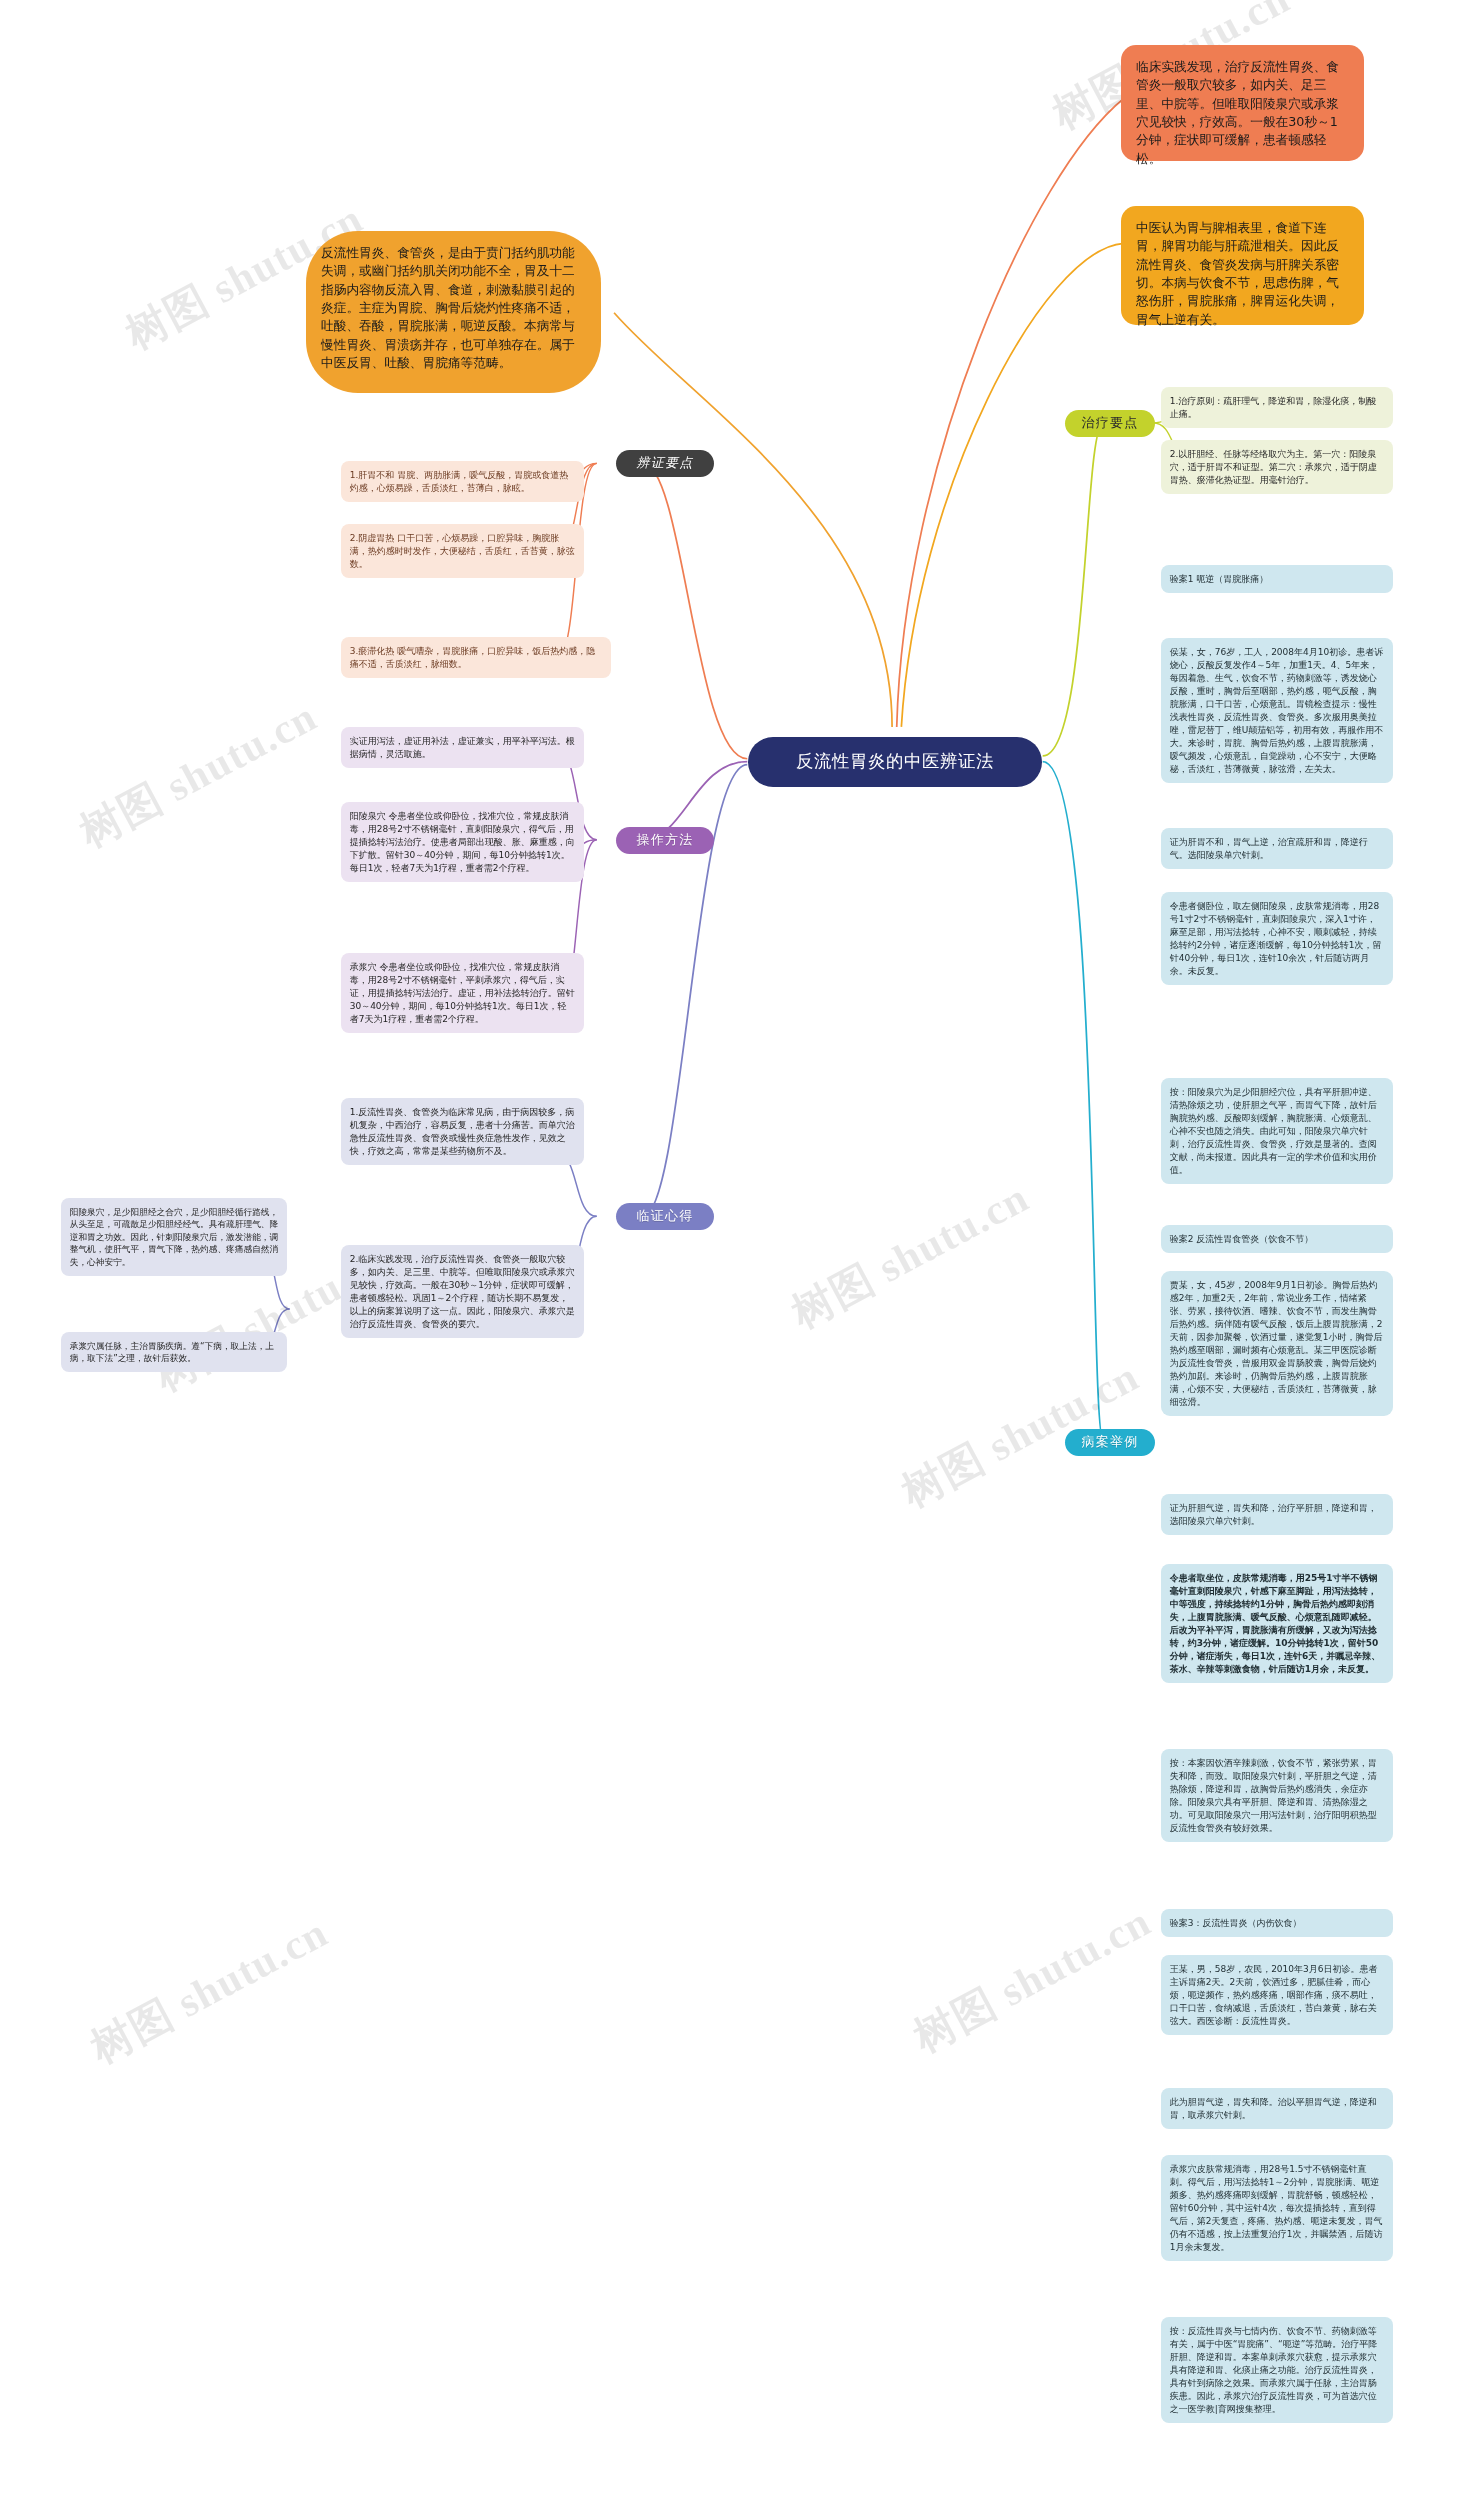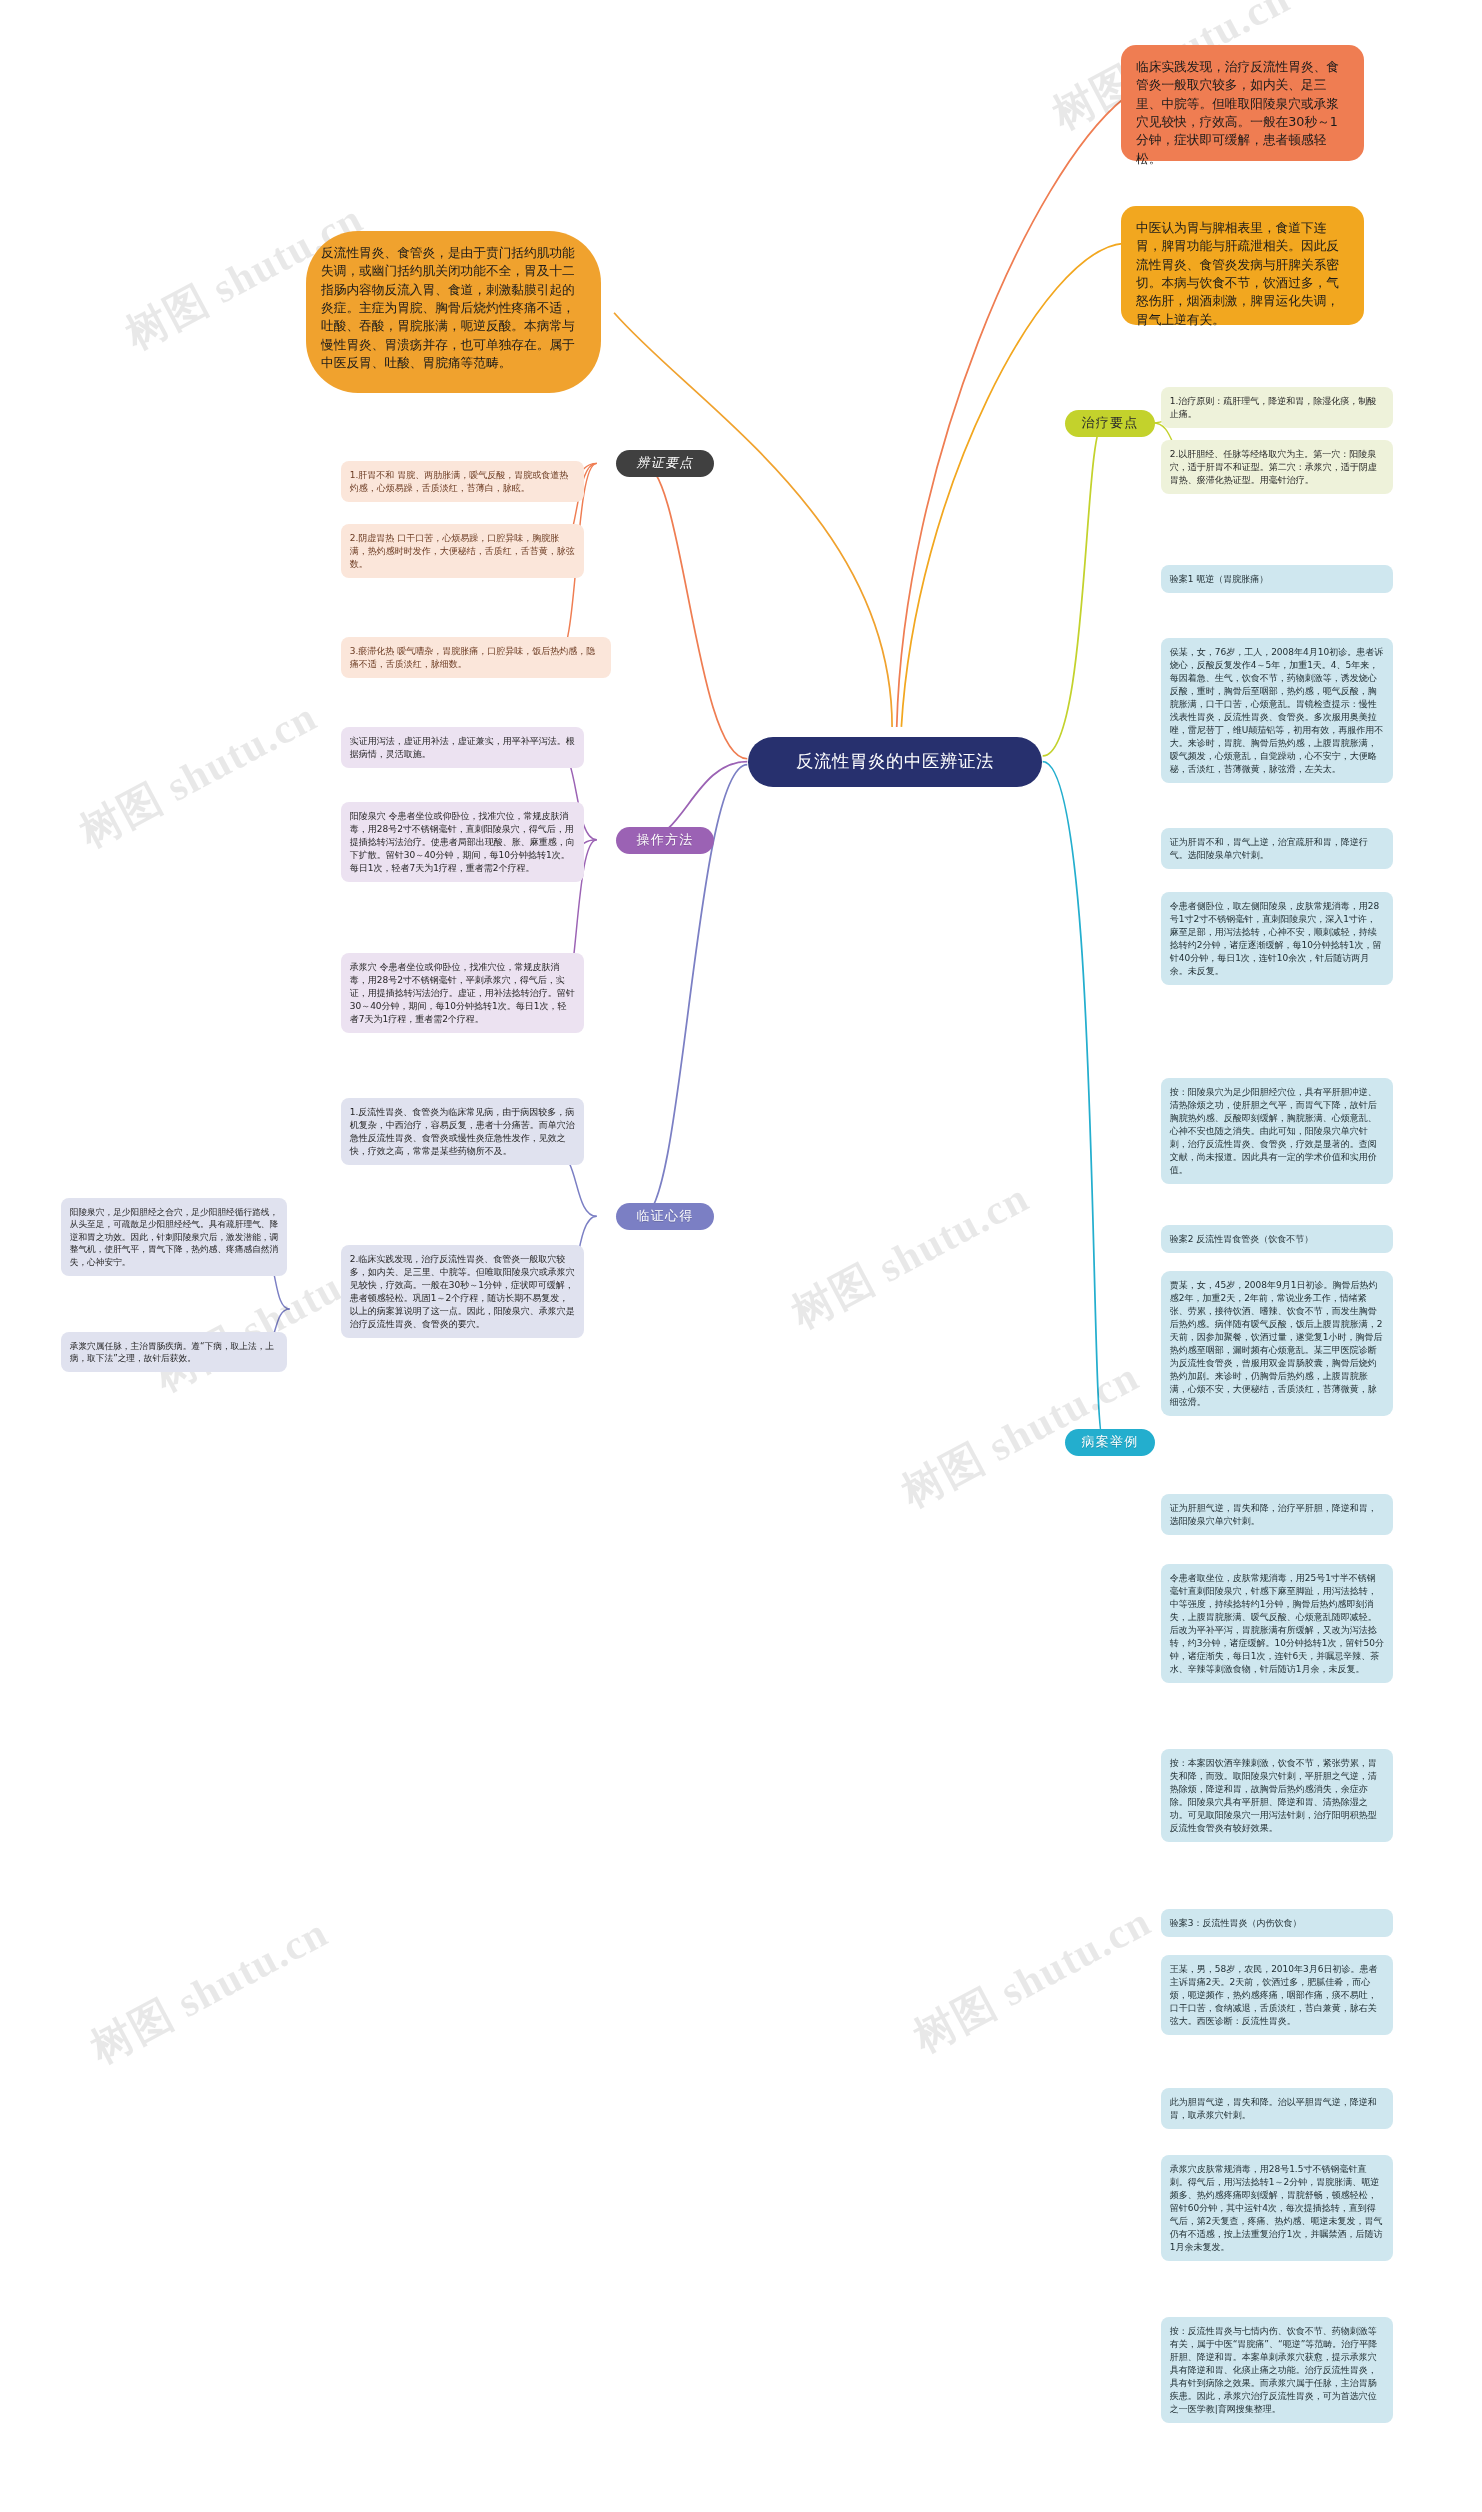--- a/index.html
+++ b/index.html
@@ -137,21 +137,21 @@
   <div class="wm" style="left:892px; top:1471px;">树图 shutu.cn</div>
   <div class="wm" style="left:904px; top:2016px;">树图 shutu.cn</div>
   <div class="wm" style="left:1043px; top:93px;">树图 shutu.cn</div>
 
   <div class="node root" style="left:748px; top:737px; width:294px; height:50px;">反流性胃炎的中医辨证法</div>
 
   <div class="node blob blob-orange" style="left:306px; top:231px; width:295px; height:162px;">反流性胃炎、食管炎，是由于贲门括约肌功能失调，或幽门括约肌关闭功能不全，胃及十二指肠内容物反流入胃、食道，刺激黏膜引起的炎症。主症为胃脘、胸骨后烧灼性疼痛不适，吐酸、吞酸，胃脘胀满，呃逆反酸。本病常与慢性胃炎、胃溃疡并存，也可单独存在。属于中医反胃、吐酸、胃脘痛等范畴。</div>
 
   <div class="node blob blob-salmon" style="left:1121px; top:45px; width:243px; height:116px;">临床实践发现，治疗反流性胃炎、食管炎一般取穴较多，如内关、足三里、中脘等。但唯取阳陵泉穴或承浆穴见较快，疗效高。一般在30秒～1分钟，症状即可缓解，患者顿感轻松。</div>
 
-  <div class="node blob blob-amber" style="left:1121px; top:206px; width:243px; height:119px;">中医认为胃与脾相表里，食道下连胃，脾胃功能与肝疏泄相关。因此反流性胃炎、食管炎发病与肝脾关系密切。本病与饮食不节，饮酒过多，气怒伤肝，烟酒刺激，脾胃运化失调，胃气上逆有关。</div>
+  <div class="node blob blob-amber" style="left:1121px; top:206px; width:243px; height:119px;">中医认为胃与脾相表里，食道下连胃，脾胃功能与肝疏泄相关。因此反流性胃炎、食管炎发病与肝脾关系密切。本病与饮食不节，思虑伤脾，气怒伤肝，胃脘胀痛，脾胃运化失调，胃气上逆有关。</div>
 
   <div class="node pill pill-orange" style="left:616px; top:450px; width:98px; height:27px;">辨证要点</div>
 
   <div class="node card c-peach" style="left:341px; top:461px; width:243px;">1.肝胃不和 胃脘、两肋胀满，嗳气反酸，胃脘或食道热灼感，心烦易躁，舌质淡红，苔薄白，脉眩。</div>
   <div class="node card c-peach" style="left:341px; top:524px; width:243px;">2.阴虚胃热 口干口苦，心烦易躁，口腔异味，胸脘胀满，热灼感时时发作，大便秘结，舌质红，舌苔黄，脉弦数。</div>
   <div class="node card c-peach" style="left:341px; top:637px; width:270px;">3.瘀滞化热 嗳气嘈杂，胃脘胀痛，口腔异味，饭后热灼感，隐痛不适，舌质淡红，脉细数。</div>
 
   <div class="node pill pill-purple" style="left:616px; top:827px; width:98px; height:27px;">操作方法</div>
 
   <div class="node card c-lilac" style="left:341px; top:727px; width:243px;">实证用泻法，虚证用补法，虚证兼实，用平补平泻法。根据病情，灵活取施。</div>
@@ -175,21 +175,21 @@
 
   <div class="node card c-cyan" style="left:1161px; top:565px; width:232px;">验案1 呃逆（胃脘胀痛）</div>
   <div class="node card c-cyan" style="left:1161px; top:614px; width:232px;margin-top:24px;">侯某，女，76岁，工人，2008年4月10初诊。患者诉烧心，反酸反复发作4～5年，加重1天。4、5年来，每因着急、生气，饮食不节，药物刺激等，诱发烧心反酸，重时，胸骨后至咽部，热灼感，呃气反酸，胸脘胀满，口干口苦，心烦意乱。胃镜检查提示：慢性浅表性胃炎，反流性胃炎、食管炎。多次服用奥美拉唑，雷尼替丁，维U颠茄铝等，初用有效，再服作用不大。来诊时，胃脘、胸骨后热灼感，上腹胃脘胀满，嗳气频发，心烦意乱，自觉躁动，心不安宁，大便略秘，舌淡红，苔薄微黄，脉弦滑，左关太。</div>
   <div class="node card c-cyan" style="left:1161px; top:828px; width:232px;">证为肝胃不和，胃气上逆，治宜疏肝和胃，降逆行气。选阳陵泉单穴针刺。</div>
   <div class="node card c-cyan" style="left:1161px; top:892px; width:232px;">令患者侧卧位，取左侧阳陵泉，皮肤常规消毒，用28号1寸2寸不锈钢毫针，直刺阳陵泉穴，深入1寸许，麻至足部，用泻法捻转，心神不安，顺刺减轻，持续捻转约2分钟，诸症逐渐缓解，每10分钟捻转1次，留针40分钟，每日1次，连针10余次，针后随访两月余。未反复。</div>
   <div class="node card c-cyan" style="left:1161px; top:1066px; width:232px;margin-top:12px;">按：阳陵泉穴为足少阳胆经穴位，具有平肝胆冲逆、清热除烦之功，使肝胆之气平，而胃气下降，故针后胸脘热灼感、反酸即刻缓解，胸脘胀满、心烦意乱、心神不安也随之消失。由此可知，阳陵泉穴单穴针刺，治疗反流性胃炎、食管炎，疗效是显著的。查阅文献，尚未报道。因此具有一定的学术价值和实用价值。</div>
 
   <div class="node card c-cyan" style="left:1161px; top:1225px; width:232px;">验案2 反流性胃食管炎（饮食不节）</div>
   <div class="node card c-cyan" style="left:1161px; top:1271px; width:232px;border-radius:9px;">贾某，女，45岁，2008年9月1日初诊。胸骨后热灼感2年，加重2天，2年前，常说业务工作，情绪紧张、劳累，接待饮酒、嗜辣、饮食不节，而发生胸骨后热灼感。病伴随有嗳气反酸，饭后上腹胃脘胀满，2天前，因参加聚餐，饮酒过量，遂觉复1小时，胸骨后热灼感至咽部，漏时频有心烦意乱。某三甲医院诊断为反流性食管炎，曾服用双金胃肠胶囊，胸骨后烧灼热灼加剧。来诊时，仍胸骨后热灼感，上腹胃脘胀满，心烦不安，大便秘结，舌质淡红，苔薄微黄，脉细弦滑。</div>
   <div class="node card c-cyan" style="left:1161px; top:1494px; width:232px;">证为肝胆气逆，胃失和降，治疗平肝胆，降逆和胃，选阳陵泉穴单穴针刺。</div>
-  <div class="node card c-cyan" style="left:1161px; top:1564px; width:232px;">令患者取坐位，皮肤常规消毒，用25号1寸半不锈钢毫针直刺阳陵泉穴，针感下麻至脚趾，用泻法捻转，中等强度，持续捻转约1分钟，胸骨后热灼感即刻消失，上腹胃脘胀满、嗳气反酸、心烦意乱随即减轻。后改为平补平泻，胃脘胀满有所缓解，又改为泻法捻转，约3分钟，诸症缓解。10分钟捻转1次，留针50分钟，诸症渐失，每日1次，连针6天，并嘱忌辛辣、茶水、辛辣等刺激食物，针后随访1月余，未反复。</div>
+  <div class="node card c-cyan" style="left:1161px; top:1564px; width:232px;font-weight:bold;">令患者取坐位，皮肤常规消毒，用25号1寸半不锈钢毫针直刺阳陵泉穴，针感下麻至脚趾，用泻法捻转，中等强度，持续捻转约1分钟，胸骨后热灼感即刻消失，上腹胃脘胀满、嗳气反酸、心烦意乱随即减轻。后改为平补平泻，胃脘胀满有所缓解，又改为泻法捻转，约3分钟，诸症缓解。10分钟捻转1次，留针50分钟，诸症渐失，每日1次，连针6天，并嘱忌辛辣、茶水、辛辣等刺激食物，针后随访1月余，未反复。</div>
   <div class="node card c-cyan" style="left:1161px; top:1749px; width:232px;">按：本案因饮酒辛辣刺激，饮食不节，紧张劳累，胃失和降，而致。取阳陵泉穴针刺，平肝胆之气逆，清热除烦，降逆和胃，故胸骨后热灼感消失，余症亦除。阳陵泉穴具有平肝胆、降逆和胃、清热除湿之功。可见取阳陵泉穴一用泻法针刺，治疗阳明积热型反流性食管炎有较好效果。</div>
 
   <div class="node card c-cyan" style="left:1161px; top:1909px; width:232px;">验案3：反流性胃炎（内伤饮食）</div>
   <div class="node card c-cyan" style="left:1161px; top:1955px; width:232px;">王某，男，58岁，农民，2010年3月6日初诊。患者主诉胃痛2天。2天前，饮酒过多，肥腻佳肴，而心烦，呃逆频作，热灼感疼痛，咽部作痛，痰不易吐，口干口苦，食纳减退，舌质淡红，苔白兼黄，脉右关弦大。西医诊断：反流性胃炎。</div>
   <div class="node card c-cyan" style="left:1161px; top:2088px; width:232px;">此为胆胃气逆，胃失和降。治以平胆胃气逆，降逆和胃，取承浆穴针刺。</div>
   <div class="node card c-cyan" style="left:1161px; top:2155px; width:232px;">承浆穴皮肤常规消毒，用28号1.5寸不锈钢毫针直刺。得气后，用泻法捻转1～2分钟，胃脘胀满、呃逆频多、热灼感疼痛即刻缓解，胃脘舒畅，顿感轻松，留针60分钟，其中运针4次，每次提插捻转，直到得气后，第2天复查，疼痛、热灼感、呃逆未复发，胃气仍有不适感，按上法重复治疗1次，并嘱禁酒，后随访1月余未复发。</div>
   <div class="node card c-cyan" style="left:1161px; top:2317px; width:232px;">按：反流性胃炎与七情内伤、饮食不节、药物刺激等有关，属于中医“胃脘痛”、“呃逆”等范畴。治疗平降肝胆、降逆和胃。本案单刺承浆穴获愈，提示承浆穴具有降逆和胃、化痰止痛之功能。治疗反流性胃炎，具有针到病除之效果。而承浆穴属于任脉，主治胃肠疾患。因此，承浆穴治疗反流性胃炎，可为首选穴位之一医学教|育网搜集整理。</div>
 
 </div>
 

